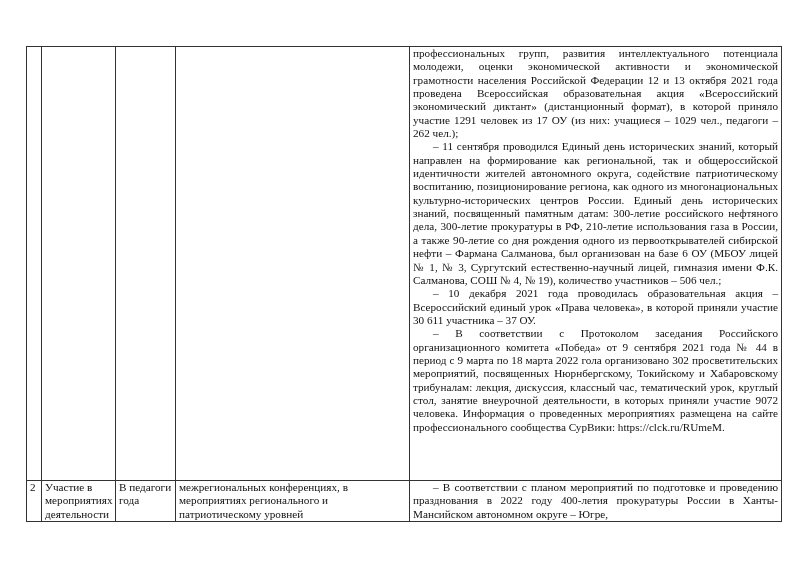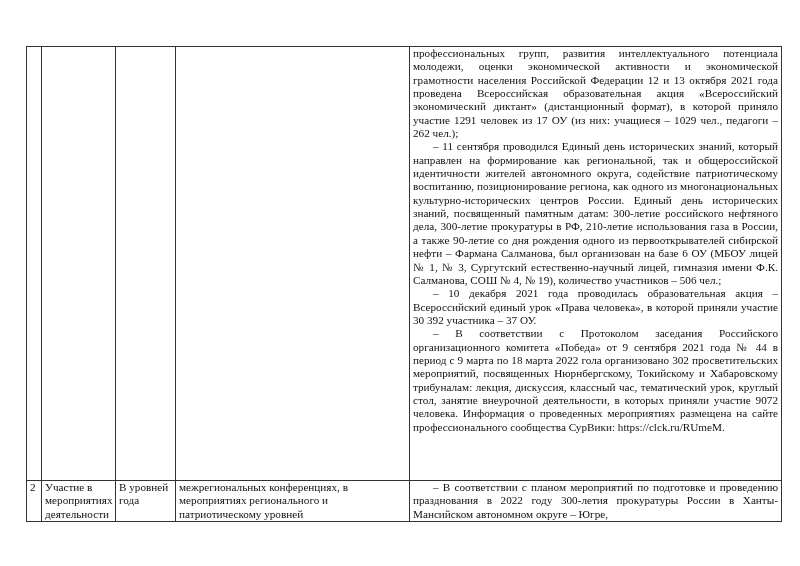--- a/index.html
+++ b/index.html
@@ -30,27 +30,27 @@
   </colgroup>
   <tbody>
       <tr class="r1">
     <td></td>
     <td></td>
     <td></td>
     <td></td>
     <td class="just">
       <p class="noind">профессиональных групп, развития интеллектуального потенциала молодежи, оценки экономической активности и экономической грамотности населения Российской Федерации  12 и 13 октября 2021 года проведена Всероссийская образовательная акция «Всероссийский экономический диктант» (дистанционный формат), в которой приняло участие 1291 человек из 17 ОУ (из них: учащиеся – 1029 чел., педагоги – 262 чел.);</p>
       <p>– 11 сентября проводился Единый день исторических знаний, который  направлен на формирование как региональной, так и общероссийской идентичности жителей автономного округа, содействие патриотическому воспитанию, позиционирование региона, как одного из многонациональных культурно-исторических центров России. Единый день исторических знаний, посвященный памятным датам: 300-летие российского нефтяного дела, 300-летие прокуратуры в РФ, 210-летие использования газа в России, а также 90-летие со дня рождения одного из первооткрывателей сибирской нефти – Фармана Салманова, был организован на базе 6 ОУ (МБОУ лицей № 1, № 3, Сургутский естественно-научный лицей, гимназия имени Ф.К. Салманова, СОШ № 4, № 19), количество участников – 506 чел.;</p>
-      <p>– 10 декабря 2021 года проводилась образовательная акция – Всероссийский единый урок «Права человека», в которой приняли участие 30 392 участника – 37 ОУ.</p>
+      <p>– 10 декабря 2021 года проводилась образовательная акция – Всероссийский единый урок «Права человека», в которой приняли участие 30 611 участника – 37 ОУ.</p>
       <p>– В соответствии с Протоколом заседания Российского организационного комитета «Победа» от 9 сентября 2021 года № 44 в период с 9 марта по 18 марта 2022 гола организовано 302 просветительских мероприятий, посвященных Нюрнбергскому, Токийскому и Хабаровскому трибуналам: лекция, дискуссия, классный час, тематический урок, круглый стол, занятие внеурочной деятельности, в которых приняли участие 9072 человека. Информация о проведенных мероприятиях размещена на сайте профессионального сообщества СурВики: https://clck.ru/RUmeM.</p>
     </td>
   </tr>
   <tr class="r2">
     <td class="left">2</td>
     <td class="left">Участие в мероприятиях деятельности</td>
-    <td class="left">В уровней года</td>
+    <td class="left">В педагоги года</td>
     <td class="left">межрегиональных конференциях, в мероприятиях регионального и патриотическому уровней</td>
     <td class="just">
-      <p>– В соответствии с планом мероприятий по подготовке и проведению празднования в 2022 году 300-летия прокуратуры России в Ханты-Мансийском автономном округе – Югре,</p>
+      <p>– В соответствии с планом мероприятий по подготовке и проведению празднования в 2022 году 400-летия прокуратуры России в Ханты-Мансийском автономном округе – Югре,</p>
     </td>
   </tr>
 </tbody>
   </table>
 
 </body></html>

